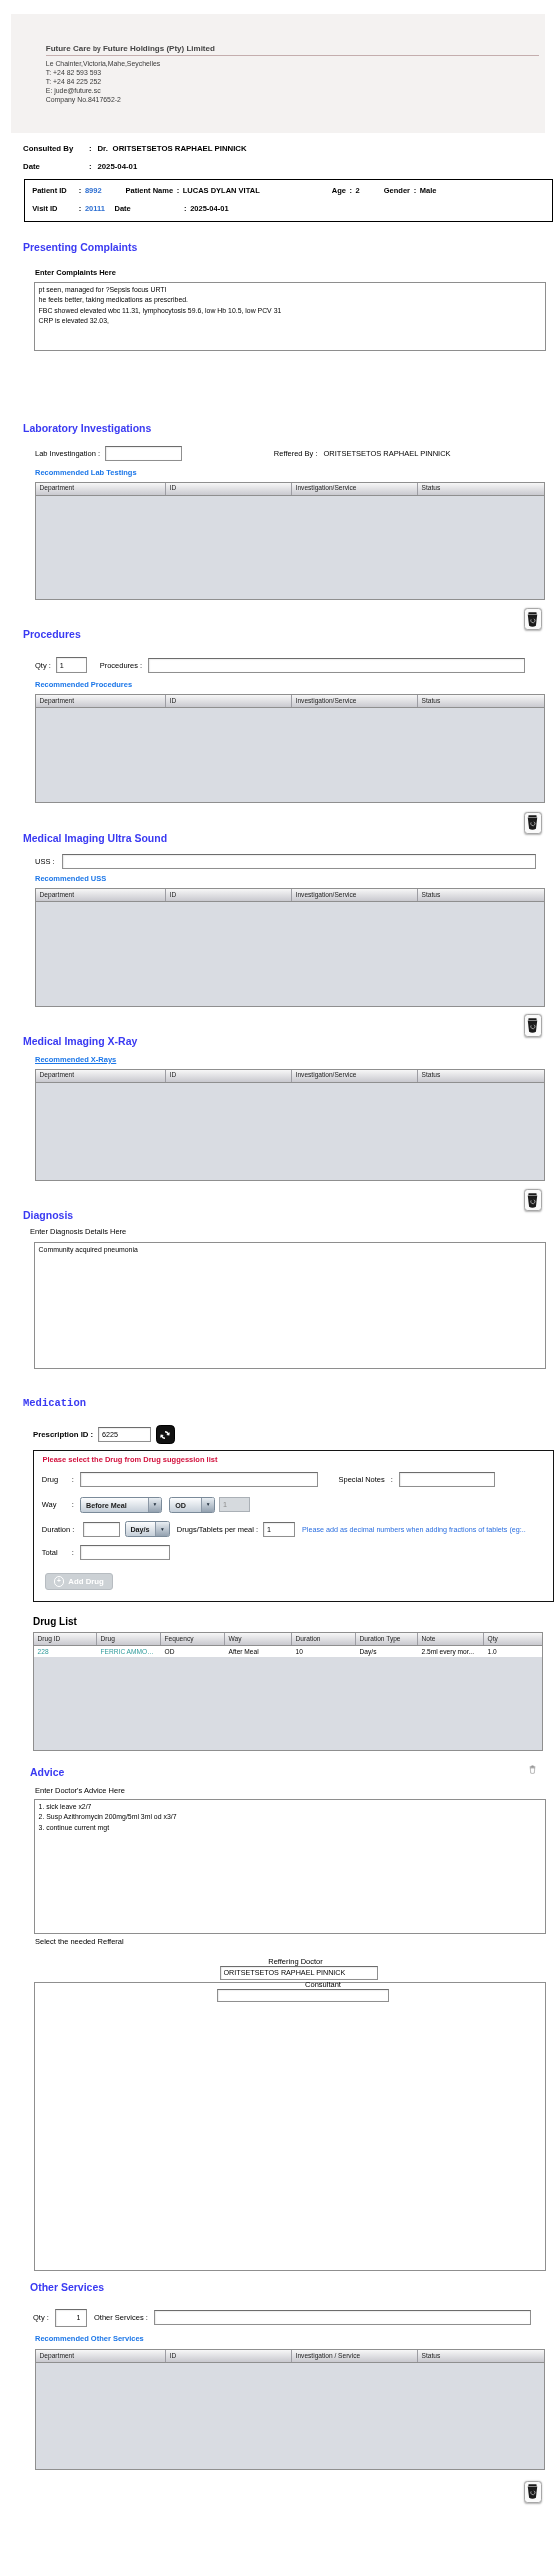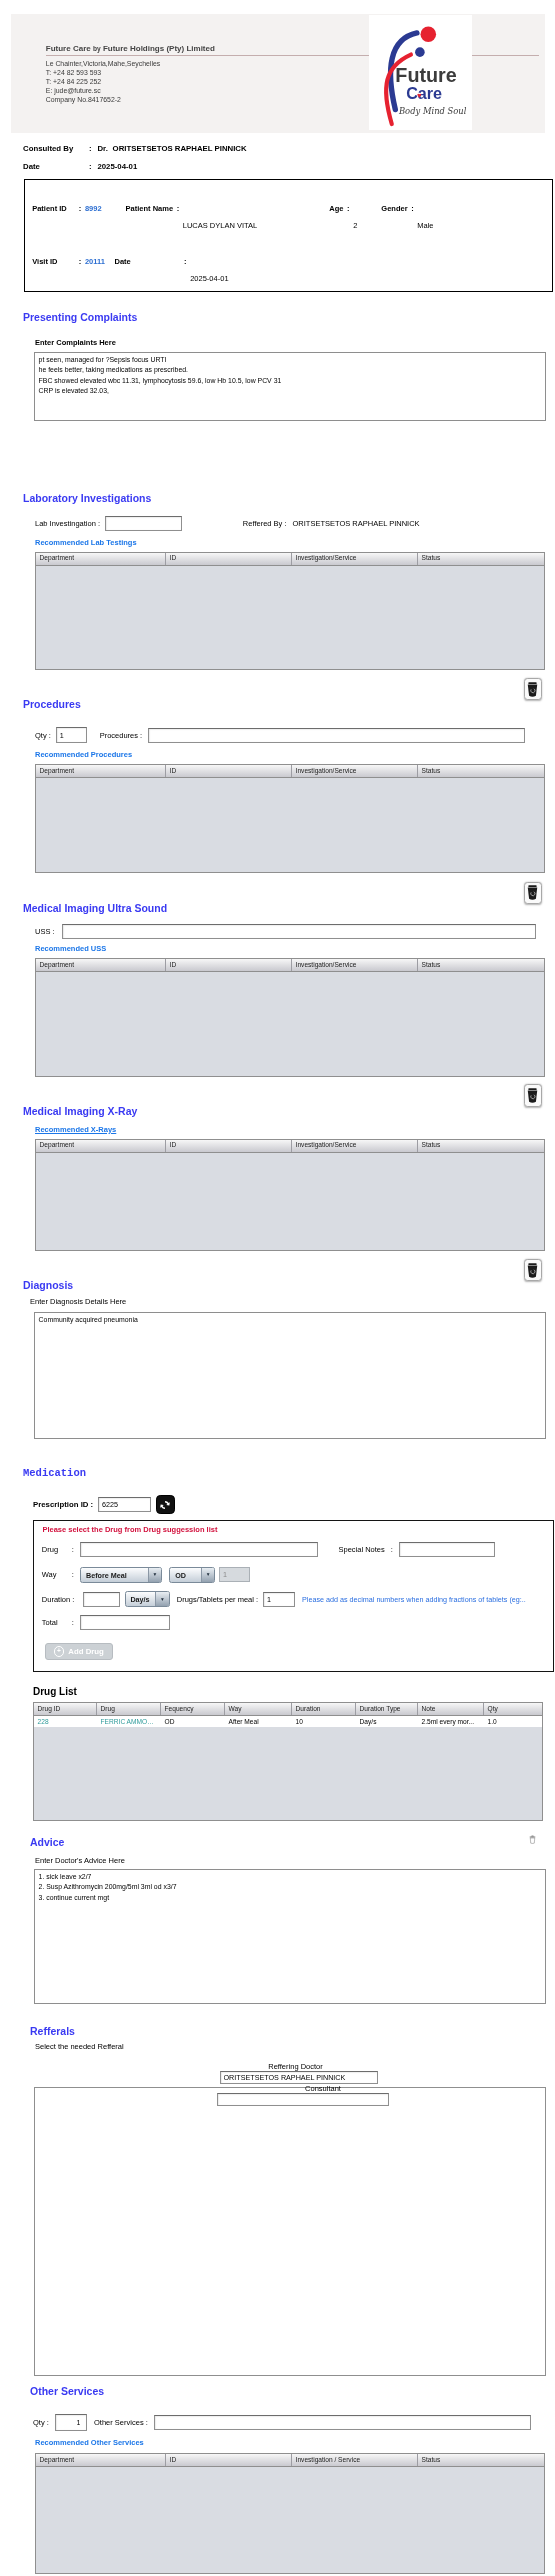--- a/index.html
+++ b/index.html
@@ -20,21 +20,21 @@
   .crow .clabel{width:66px;}
   .crow .csep{width:8.4px;}
   .crow .cpre{margin-right:4.8px;}
 
   
   .pbox{margin:8.4px 0 0 24px;width:529px;border:1.2px solid #000;box-sizing:border-box;padding:6px 0 7.2px 7.2px;font-size:7.5px;}
   .prow{display:flex;align-items:center;}
   .prow + .prow{margin-top:9px;}
   .pl{font-weight:bold;}
   .psep{font-weight:bold;margin:0 3.6px;}
-  .pv{font-weight:normal;margin-top:35px;}
+  .pv{font-weight:bold;}
   .pid{color:#2d6fd2;font-weight:bold;}
   .w72{width:43px;}
   .ml120{margin-left:72px;}
   .ml40{margin-left:24px;}
   .ml16{margin-left:9.6px;}
   .w110{width:66px;}
 
   h2.section{color:#3a3af2;font-size:10.5px;font-weight:bold;margin:0 0 0 23px;height:13px;line-height:13px;}
   h2.ind50{margin-left:30px;}
   .sublabel{font-size:7.5px;font-weight:bold;margin-left:35px;height:9px;}
@@ -123,32 +123,20 @@
   <div class="hdr">
     <div class="hdr-inner">
       <div class="hdr-title"><span>Future Care</span> <span class="by">by</span> <span>Future Holdings (Pty) Limited</span></div>
       <div class="hdr-rule"></div>
       <div class="hdr-line">Le Chainter,Victoria,Mahe,Seychelles</div>
       <div class="hdr-line">T: +24  82 593 593</div>
       <div class="hdr-line">T: +24  84 225 252</div>
       <div class="hdr-line">E: jude@future.sc</div>
       <div class="hdr-line">Company No.8417652-2</div>
     </div>
-    <div class="logo-box">
-      <svg width="103" height="115" viewBox="0 0 172 192">
-        <path d="M44 158 C 28 90, 34 40, 80 30" stroke="#2b3a92" stroke-width="9" fill="none" stroke-linecap="round"></path>
-        <circle cx="99" cy="32" r="13" fill="#e62230"></circle>
-        <path d="M38 182 C 20 120, 26 86, 70 66" stroke="#e62230" stroke-width="7" fill="none" stroke-linecap="round"></path>
-        <circle cx="85" cy="62" r="8" fill="#2b3a92"></circle>
-        <text x="44" y="112" font-size="33" font-weight="bold" fill="#3c3c3c">Future</text>
-        <text x="62" y="141" font-size="27" font-weight="bold" fill="#2b3a92">Care</text>
-        <text x="80" y="138" font-size="13" fill="#e62230">♥</text>
-        <text x="50" y="165" font-size="14" font-style="italic" fill="#3a3a3a" font-family="DejaVu Serif, serif">Body Mind Soul</text>
-      </svg>
-    </div>
   </div>
 
   <div class="crow">
     <span class="clabel">Consulted By</span>
     <span class="csep">:</span>
     <span class="cpre">Dr.</span>
     <span>ORITSETSETOS RAPHAEL PINNICK</span>
   </div>
   <div class="crow" style="margin-top:8.4px;">
     <span class="clabel">Date</span>
@@ -185,21 +173,21 @@
   <div class="sublabel" style="margin-top:14.3px;">Enter Complaints Here</div>
   <textarea class="ta h116" style="">pt seen, managed for ?Sepsis focus URTI
 he feels better, taking medications as prescribed.
 FBC showed elevated wbc 11.31, lymphocytosis 59.6, low Hb 10.5, low PCV 31
 CRP is elevated 32.03,</textarea>
 
   <h2 class="section" style="margin-top:71px;">Laboratory  Investigations</h2>
   <div class="frow" style="margin-top:10.8px;">
     <span>Lab Investingation :</span>
     <input class="input" style="width: 77px; margin-left: 4.8px;">
-    <span style="margin-left:61px;">Reffered By :</span>
+    <span style="margin-left:92px;">Reffered By :</span>
     <span style="margin-left:6px;">ORITSETSETOS RAPHAEL PINNICK</span>
   </div>
   <div class="reclink" style="margin-top:7.2px;">Recommended Lab Testings</div>
   <div class="tbl" style="margin-top:4.8px;">
     <div class="thead">
       <div class="th c217">Department</div>
       <div class="th c210">ID</div>
       <div class="th c211">Investigation/Service</div>
       <div class="th cfill">Status</div>
     </div>
@@ -382,21 +370,20 @@
         <rect x="3" y="5" width="22" height="4" rx="2" fill="none" stroke="#555" stroke-width="1.5"></rect>
         <path d="M5 11 h18 l-1.8 20.5 q-7.2 2.8 -14.4 0 Z" fill="#fdfdfd" stroke="#555" stroke-width="1.6"></path>
       </svg>
     </button>
   </div>
   <div class="sublabel" style="margin-top:4.8px;font-weight:normal;">Enter Doctor's Advice Here</div>
   <textarea class="ta h226" style="">1. sick leave x2/7
 2. Susp Azithromycin 200mg/5ml 3ml od x3/7
 3. continue current mgt</textarea>
 
-  <h2 class="section ind50" style="margin-top:21.5px;">Refferals</h2>
   <div class="sublabel" style="margin-top:3.6px;font-weight:normal;margin-left:35px;">Select the needed Refferal</div>
   <div class="refrow">
     <span>Reffering Doctor</span>
     <input class="input" style="width: 158px; margin-left: 6px;" value="ORITSETSETOS RAPHAEL PINNICK">
     <span style="margin-left:55px;">Consultant</span>
     <input class="input" style="width: 172px; margin-left: 14.3px;">
   </div>
   <div class="refbox"></div>
 
   <h2 class="section ind50" style="margin-top:9.6px;">Other Services</h2>

